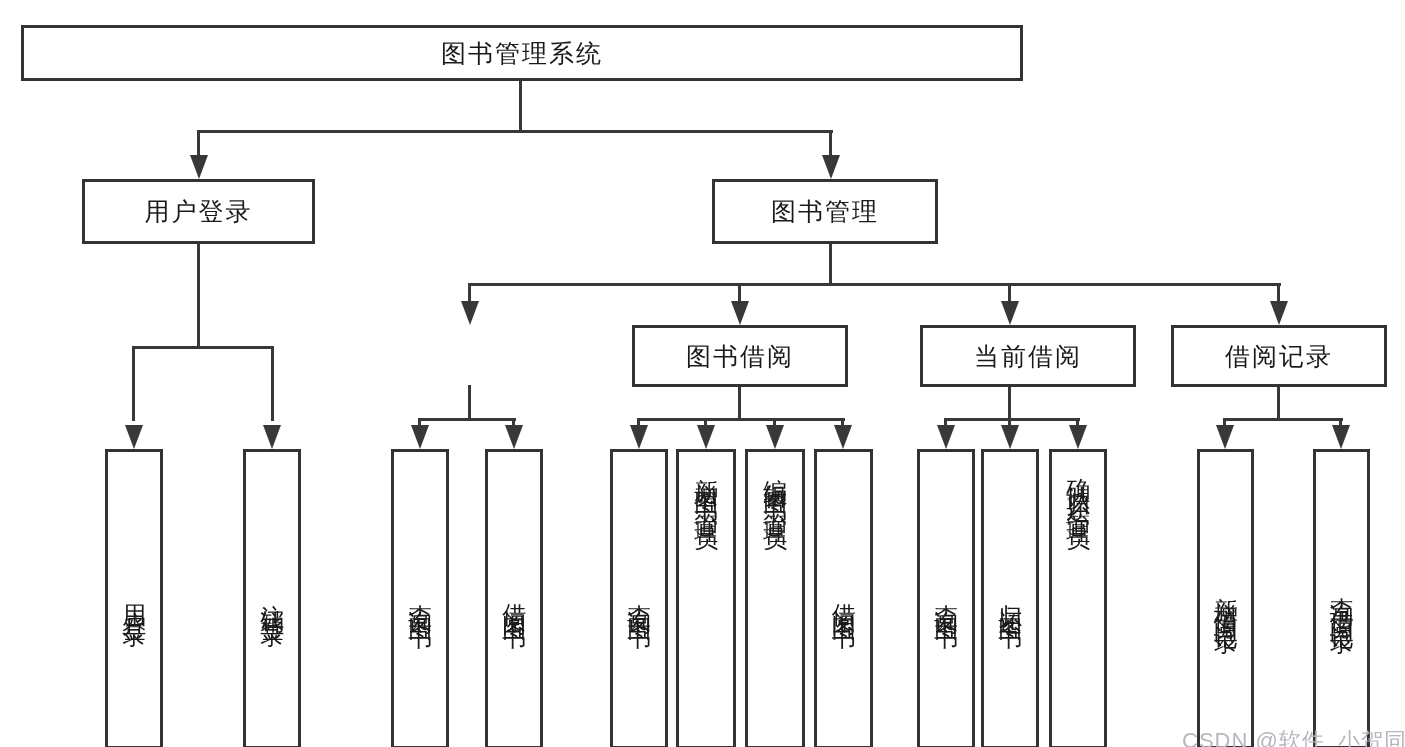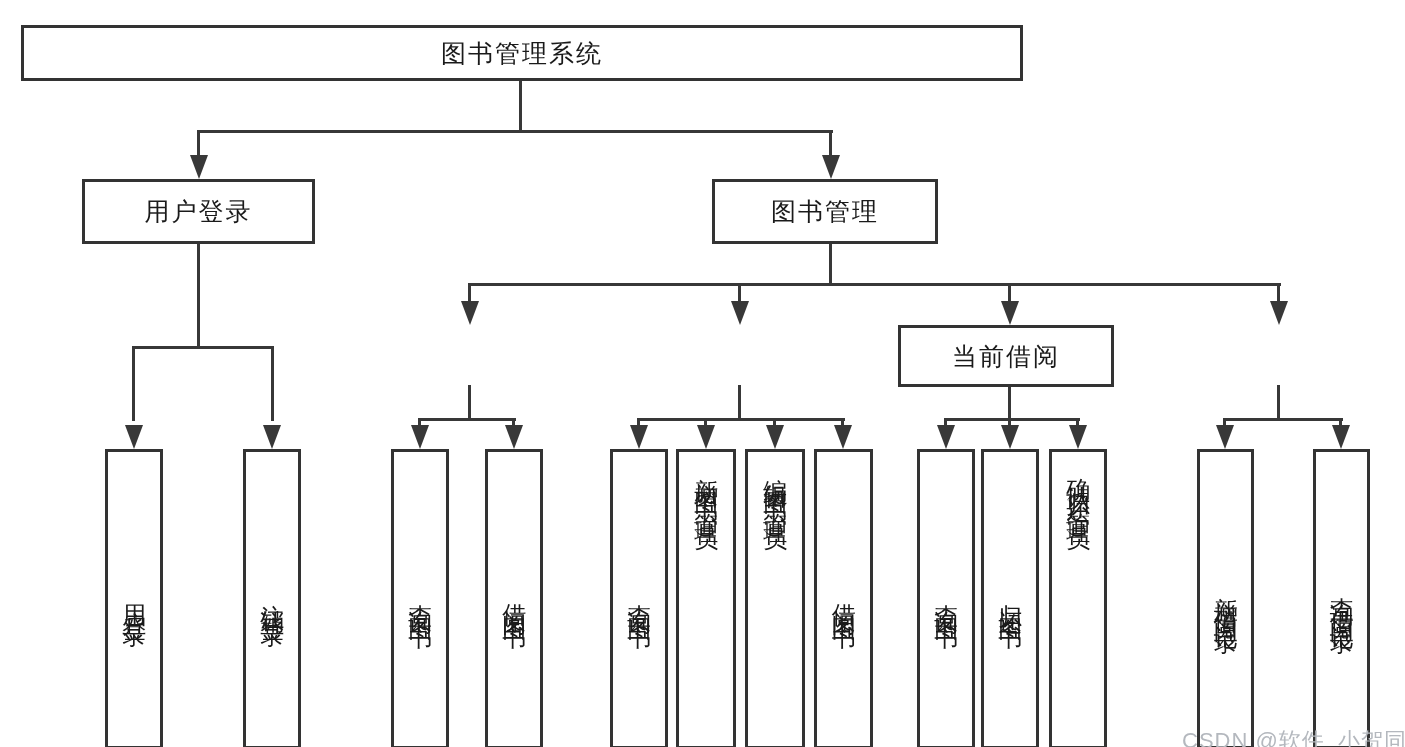--- a/index.html
+++ b/index.html
@@ -103,22 +103,28 @@
   <div class="line" style="left:469px; top:271px; width:812px; height:3px;"></div>
   <div class="line" style="left:468px; top:271px; width:3px; height:20px;"></div>
   <div class="arrow" style="left:461px; top:289px;"></div>
   <div class="line" style="left:738px; top:271px; width:3px; height:20px;"></div>
   <div class="arrow" style="left:731px; top:289px;"></div>
   <div class="line" style="left:1008px; top:271px; width:3px; height:20px;"></div>
   <div class="arrow" style="left:1001px; top:289px;"></div>
   <div class="line" style="left:1277px; top:271px; width:3px; height:20px;"></div>
   <div class="arrow" style="left:1270px; top:289px;"></div>
 
-  <div class="hbox" style="left:898px; top:313px; width:216px; height:62px;">
+  <div class="hbox" style="left:632px; top:313px; width:216px; height:62px;">
+    <span>图书借阅</span>
+  </div>
+  <div class="hbox" style="left:920px; top:313px; width:216px; height:62px;">
     <span>当前借阅</span>
+  </div>
+  <div class="hbox" style="left:1171px; top:313px; width:216px; height:62px;">
+    <span>借阅记录</span>
   </div>
 
   <div class="line" style="left:468px; top:373px; width:3px; height:35px;"></div>
   <div class="line" style="left:738px; top:373px; width:3px; height:35px;"></div>
   <div class="line" style="left:1008px; top:373px; width:3px; height:35px;"></div>
   <div class="line" style="left:1277px; top:373px; width:3px; height:35px;"></div>
 
   <div class="line" style="left:418px; top:406px; width:98px; height:3px;"></div>
   <div class="line" style="left:637px; top:406px; width:208px; height:3px;"></div>
   <div class="line" style="left:944px; top:406px; width:136px; height:3px;"></div>

